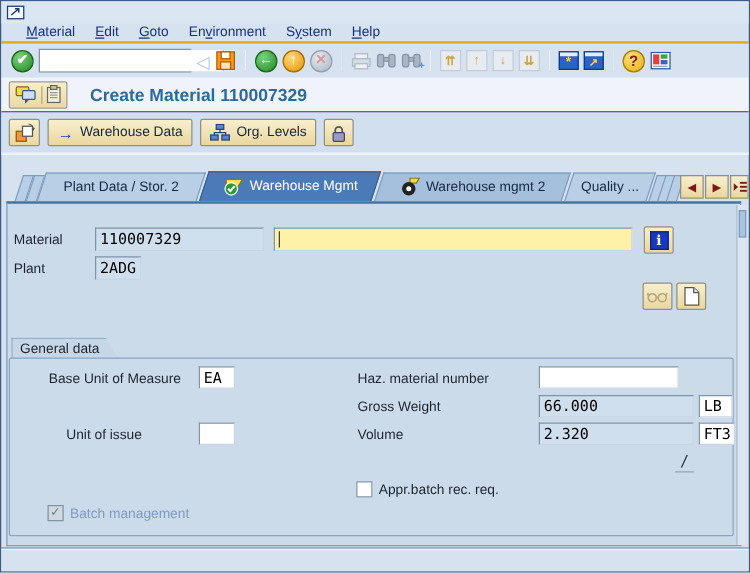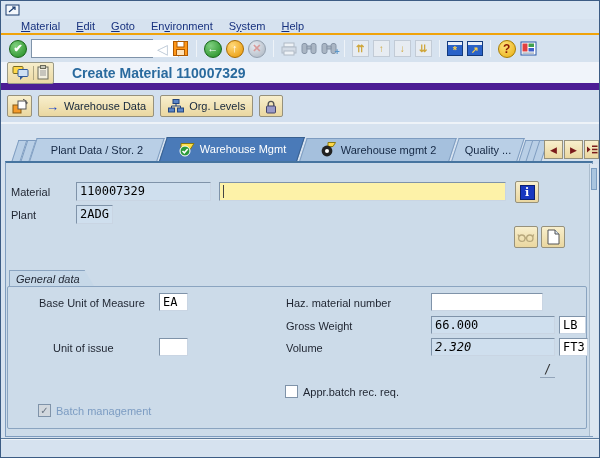--- a/index.html
+++ b/index.html
@@ -24,21 +24,21 @@
   .sphere.gold{background:radial-gradient(circle at 35% 30%,#ffe27a,#e8ae10);border:1px solid #a87c00;color:#8a1a00;font-size:12px;}
   .cmd-field{display:flex;width:122px;height:19px;border:1px solid #7f93a9;background:#fff;}
   .cmd-input{flex:1;border:0;outline:none;font:11px "Liberation Sans",sans-serif;padding:0 2px;background:#fff;}
   .cmd-drop{width:15px;background:#e9eef5;border-left:1px solid #b6c2d0;display:flex;align-items:center;justify-content:center;font-size:10px;color:#4a5a6c;}
   .tb-glyph{font-size:14px;line-height:1;}
   .pgbtn{width:17px;height:17px;background:#e7ecf2;border:1px solid #c2cbd6;display:flex;align-items:center;justify-content:center;color:#cfa63a;font-size:10px;font-weight:bold;}
   .winicon{position:relative;width:16px;height:15px;background:#2a62c8;border:1px solid #123a7e;}
   .winicon::before{content:"";position:absolute;left:0;top:0;width:100%;height:3px;background:#e8eef8;}
   .winicon span{position:absolute;left:0;top:2px;width:100%;text-align:center;color:#ffd24a;font-size:11px;font-weight:bold;line-height:13px;}
   
-  .titlerow{position:absolute;left:0;top:61px;width:100%;height:28px;background:#f0f4fa;border-bottom:7px solid #4c1d95;display:flex;align-items:center;padding-left:6px;}
+  .titlerow{position:absolute;left:0;top:61px;width:100%;height:28px;background:#f0f4fa;border-bottom:1px solid #4c1d95;display:flex;align-items:center;padding-left:6px;}
   .obj-btn{height:22px;display:flex;align-items:center;gap:3px;padding:0 4px;background:linear-gradient(#f7eecb,#ecd9a4);border:1px solid #9a9a88;border-radius:2px;}
   .page-title{margin-left:18px;font-size:14px;font-weight:bold;color:#2a6a9e;}
   
   .apptoolbar{position:absolute;left:0;top:89px;width:100%;height:34px;background:#d2dfee;border-bottom:2px solid #eef3f8;display:flex;align-items:center;padding-left:6px;gap:6px;}
   .btn-beige{height:22px;display:flex;align-items:center;gap:5px;padding:0 7px;background:linear-gradient(#f8efcd,#ead7a0);border:1px solid #96917c;border-radius:2px;font-size:11px;color:#14263c;cursor:default;}
   .btn-beige .arrow{color:#1840c8;font-weight:bold;font-size:13px;line-height:1;}
   
   .tab{position:absolute;top:137px;height:23px;cursor:default;}
   .tab .bg{position:absolute;left:0;top:0;width:100%;height:100%;transform:skewX(-18deg);background:#b9cfe6;border:1px solid #7e9cc0;border-bottom:none;}
   .tab .inner{position:relative;height:100%;display:flex;align-items:center;justify-content:center;gap:5px;font-size:11px;color:#152844;overflow:hidden;white-space:nowrap;}
@@ -54,21 +54,21 @@
   .lbl{position:absolute;font-size:11px;color:#1e2430;white-space:nowrap;}
   .fld{position:absolute;height:19px;background:#cfdfee;border:1px solid;border-color:#7f93a9 #c9d5e3 #c9d5e3 #7f93a9;font:12px "DejaVu Sans Mono",monospace;color:#000;padding:1px 3px;line-height:15px;white-space:nowrap;overflow:hidden;}
   .fld.white{background:#fff;}
   .fld.yellow{background:#fdf2a8;}
   .fld.small{height:18px;}
   .cursor-bar{position:absolute;left:3px;top:2px;width:1px;height:13px;background:#444;}
   .sqbtn{position:absolute;width:24px;height:22px;background:linear-gradient(#f8efcd,#ead7a0);border:1px solid #96917c;border-radius:2px;display:flex;align-items:center;justify-content:center;}
   .infosq{width:15px;height:15px;background:#1838c0;border:1px solid #0c2070;color:#fff;font:bold 11px "DejaVu Serif",serif;display:flex;align-items:center;justify-content:center;}
   
   .groupbox{position:absolute;left:6px;top:285px;width:580px;height:143px;border:1px solid #8aa4c0;border-radius:2px;}
-  .grouptab{position:absolute;left:8px;top:269px;height:17px;padding:0 14px 0 6px;background:#c6d8e8;border:1px solid #8aa4c0;border-bottom:none;font-size:11px;line-height:16px;clip-path:polygon(0 0,calc(100% - 10px) 0,100% 100%,0 100%);font-style:italic;}
+  .grouptab{position:absolute;left:8px;top:269px;height:17px;padding:0 14px 0 6px;background:#c6d8e8;border:1px solid #8aa4c0;border-bottom:none;font-size:11px;line-height:16px;clip-path:polygon(0 0,calc(100% - 10px) 0,100% 100%,0 100%);}
   .checkbox{position:absolute;width:13px;height:13px;background:#fff;border:1px solid #7f93a9;display:flex;align-items:center;justify-content:center;font-size:10px;line-height:1;}
   .checkbox.disabled{background:#d2d8de;color:#6a7684;}
   .slashfld{position:absolute;font:12px "DejaVu Sans Mono",monospace;color:#333;border-bottom:1px solid #93a5ba;padding:0 4px 1px 4px;}
   svg{display:block;}
 </style>
 </head>
 <body>
 
 <div class="window">
 
@@ -317,21 +317,21 @@
   <span class="fld white small" style="left:430px;top:292px;width:112px;"></span>
 
   <span class="lbl" style="left:285px;top:319px;">Gross Weight</span>
   <span class="fld small" style="left:430px;top:315px;width:124px;">66.000</span>
   <span class="fld white small" style="left:558px;top:315px;width:27px;">LB</span>
 
   <span class="lbl" style="left:14px;top:341px;padding-left:38px;">Unit of issue</span>
   <span class="fld white small" style="left:158px;top:337px;width:29px;"></span>
 
   <span class="lbl" style="left:285px;top:341px;">Volume</span>
-  <span class="fld small" style="left:430px;top:337px;width:124px;font-style:italic;">2.320</span>
+  <span class="fld small" style="left:430px;top:337px;width:124px;">2.320</span>
   <span class="fld white small" style="left:558px;top:337px;width:29px;">FT3</span>
 
   <span class="slashfld" style="left:539px;top:361px;">/</span>
 
   <span class="checkbox" style="left:284px;top:384px;"></span>
   <span class="lbl" style="left:302px;top:385px;">Appr.batch rec. req.</span>
 
   <span class="checkbox disabled" style="left:37px;top:403px;">✓</span>
   <span class="lbl" style="left:55px;top:404px;color:#7c9cc2;">Batch management</span>
 

